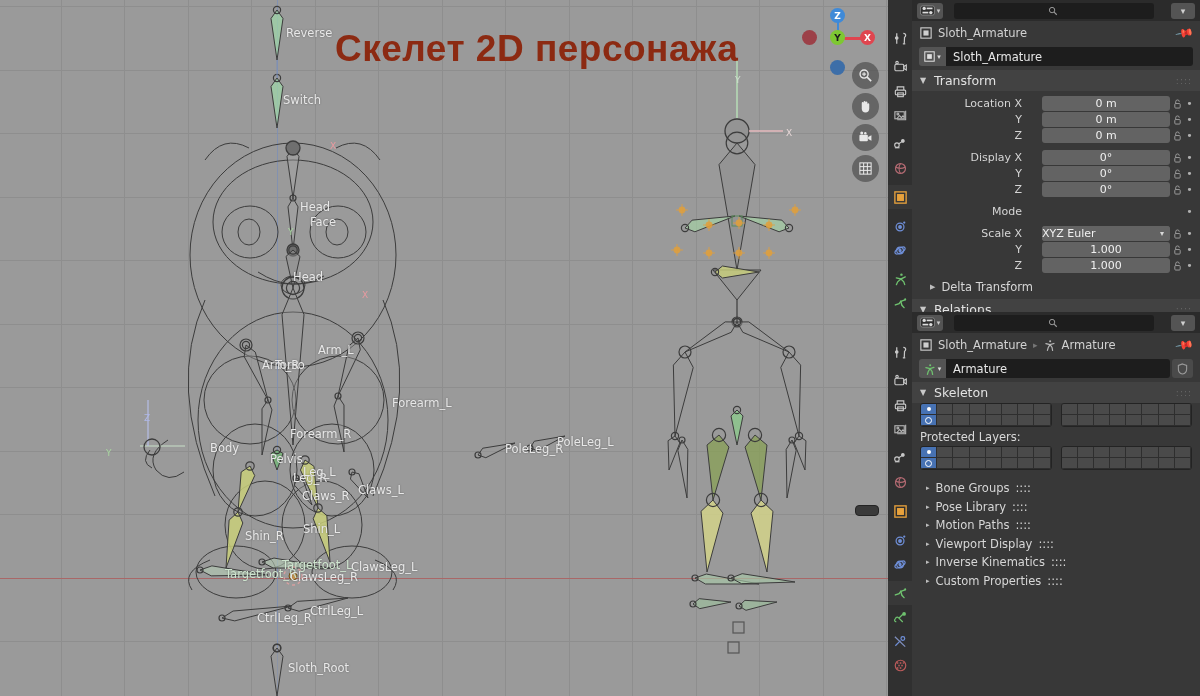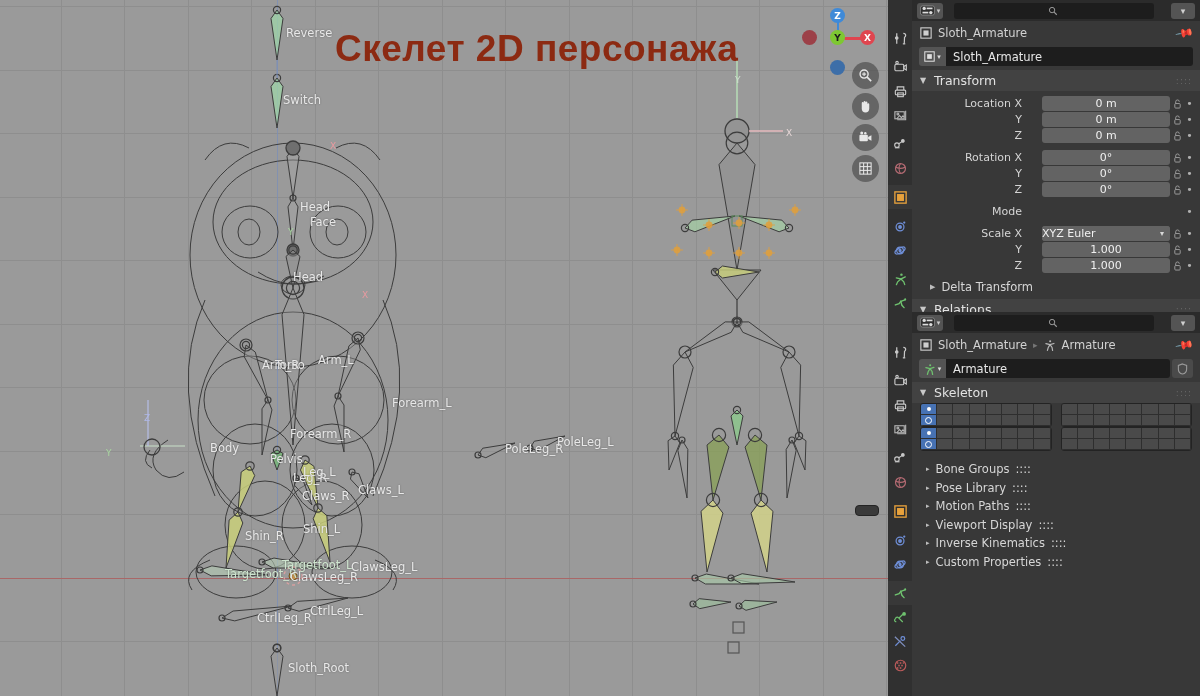--- a/index.html
+++ b/index.html
@@ -299,21 +299,21 @@
     <div class="vp-title">Скелет 2D персонажа</div>
 
     <div id="labels">
         <div class="bone-label" style="left: 286px; top: 26px;">Reverse</div>
         <div class="bone-label" style="left: 283px; top: 93px;">Switch</div>
         <div class="bone-label" style="left: 300px; top: 200px;">Head</div>
         <div class="bone-label" style="left: 310px; top: 215px;">Face</div>
         <div class="bone-label" style="left: 293px; top: 270px;">Head</div>
         <div class="bone-label" style="left: 275px; top: 358px;">Torso</div>
         <div class="bone-label" style="left: 262px; top: 358px;">Arm_R</div>
-        <div class="bone-label" style="left: 318px; top: 353px;">Arm_L</div>
+        <div class="bone-label" style="left: 318px; top: 343px;">Arm_L</div>
         <div class="bone-label" style="left: 290px; top: 427px;">Forearm_R</div>
         <div class="bone-label" style="left: 345px; top: 396px; margin-left: 47px;">Forearm_L</div>
         <div class="bone-label" style="left: 210px; top: 441px;">Body</div>
         <div class="bone-label" style="left: 270px; top: 452px;">Pelvis</div>
         <div class="bone-label" style="left: 245px; top: 471px; padding-left: 48px;">Leg_R</div>
         <div class="bone-label" style="left: 303px; top: 465px;">Leg_L</div>
         <div class="bone-label" style="left: 302px; top: 489px;">Claws_R</div>
         <div class="bone-label" style="left: 358px; top: 483px;">Claws_L</div>
         <div class="bone-label" style="left: 245px; top: 529px;">Shin_R</div>
         <div class="bone-label" style="left: 303px; top: 522px;">Shin_L</div>
@@ -650,21 +650,21 @@
             <div class="lockico">
               <svg width="9" height="10" viewBox="0 0 10 11">
                 <path d="M3 5V3a2 2 0 014 0" fill="none" stroke="#9b9b9b" stroke-width="1.1"></path>
                 <rect x="2" y="5" width="6" height="5" rx="1" fill="none" stroke="#9b9b9b" stroke-width="1.1"></rect>
               </svg>
             </div>
             <div class="dotico">•</div>
           </div>
           <div style="height: 5px;"></div>
           <div class="field-row">
-            <div class="field-lbl">Rotation X</div>
+            <div class="field-lbl">Display X</div>
             <div class="field-val">
               <span>0°</span>
             </div>
             <div class="lockico">
               <svg width="9" height="10" viewBox="0 0 10 11">
                 <path d="M3 5V3a2 2 0 014 0" fill="none" stroke="#9b9b9b" stroke-width="1.1"></path>
                 <rect x="2" y="5" width="6" height="5" rx="1" fill="none" stroke="#9b9b9b" stroke-width="1.1"></rect>
               </svg>
             </div>
             <div class="dotico">•</div>
@@ -1028,20 +1028,21 @@
             <div class="lcell"></div>
             <div class="lcell"></div>
             <div class="lcell"></div>
             <div class="lcell"></div>
             <div class="lcell"></div>
             <div class="lcell"></div>
             <div class="lcell"></div>
           </div>
         </div>
 
+      <div class="small-lbl">Protected Layers:</div>
       <div class="layers-wrap" id="layers-2">
           <div class="lgrid">
             <div class="lcell on">
               <div class="dotfull"></div>
             </div>
             <div class="lcell"></div>
             <div class="lcell"></div>
             <div class="lcell"></div>
             <div class="lcell"></div>
             <div class="lcell"></div>

